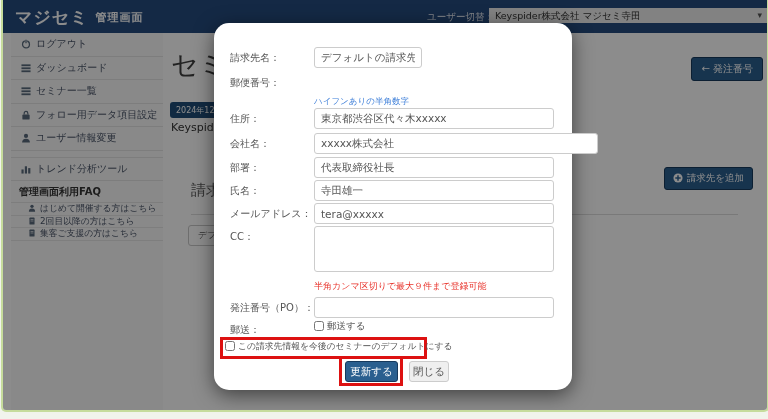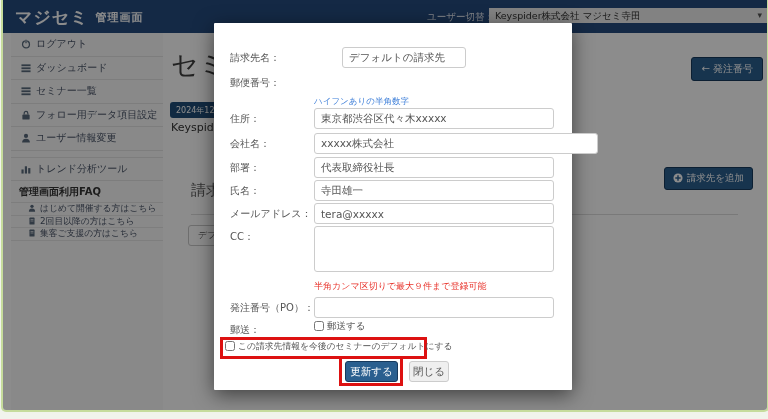--- a/index.html
+++ b/index.html
@@ -58,21 +58,21 @@
   }
   .add-billing-btn{
     position:absolute;right:14px;top:134px;background:var(--accent);color:#fff;border:1px solid #16395c;
     font-size:9.5px;padding:4px 8px;border-radius:3px;cursor:pointer;font-family:inherit;white-space:nowrap;margin-left:16px;
   }
   .add-billing-btn svg{vertical-align:-2px;margin-right:4px;}
   
   .backdrop{position:absolute;inset:0;background:rgba(0,0,0,0.45);z-index:5;}
   .modal{
     position:absolute;left:211px;top:23px;width:358px;height:367px;background:#fff;
-    border-radius:1px;z-index:10;box-shadow:0 5px 20px rgba(0,0,0,0.55);
+    border-radius:15px;z-index:10;box-shadow:0 5px 20px rgba(0,0,0,0.55);
   }
   .f-label{position:absolute;left:16px;font-size:10px;color:#555;white-space:nowrap;}
   .f-input{
     position:absolute;left:100px;height:21px;border:1px solid #ccc;border-radius:3px;
     font-size:10.5px;color:#555;padding:0 6px;box-sizing:border-box;font-family:inherit;background:#fff;
   }
   .f-area{
     position:absolute;left:100px;width:240px;height:46px;border:1px solid #ccc;border-radius:3px;
     font-size:10.5px;color:#555;padding:3px 6px;box-sizing:border-box;font-family:inherit;resize:none;background:#fff;
   }
@@ -185,21 +185,21 @@
         </svg><span>請求先を追加</span></button>
     <div class="section-divider"></div>
     <button class="billing-tab">デフ</button>
   </div>
 
   <div class="backdrop"></div>
 
   <div class="modal">
 
     <div class="f-label" style="top:28px">請求先名：</div>
-    <input class="f-input" style="top: 24px; width: 124px; margin-left: 28px;" value="デフォルトの請求先">
+    <input class="f-input" style="top: 24px; width: 108px;" value="デフォルトの請求先">
 
     <div class="f-label" style="top:53px">郵便番号：</div>
     <div class="hint-blue" style="top:73px">ハイフンありの半角数字</div>
 
     <div class="f-label" style="top:89px">住所：</div>
     <input class="f-input" style="top: 85px; width: 240px;" value="東京都渋谷区代々木xxxxx">
 
     <div class="f-label" style="top:114px">会社名：</div>
     <input class="f-input" style="top: 110px; width: 284px;" value="xxxxx株式会社">
 

